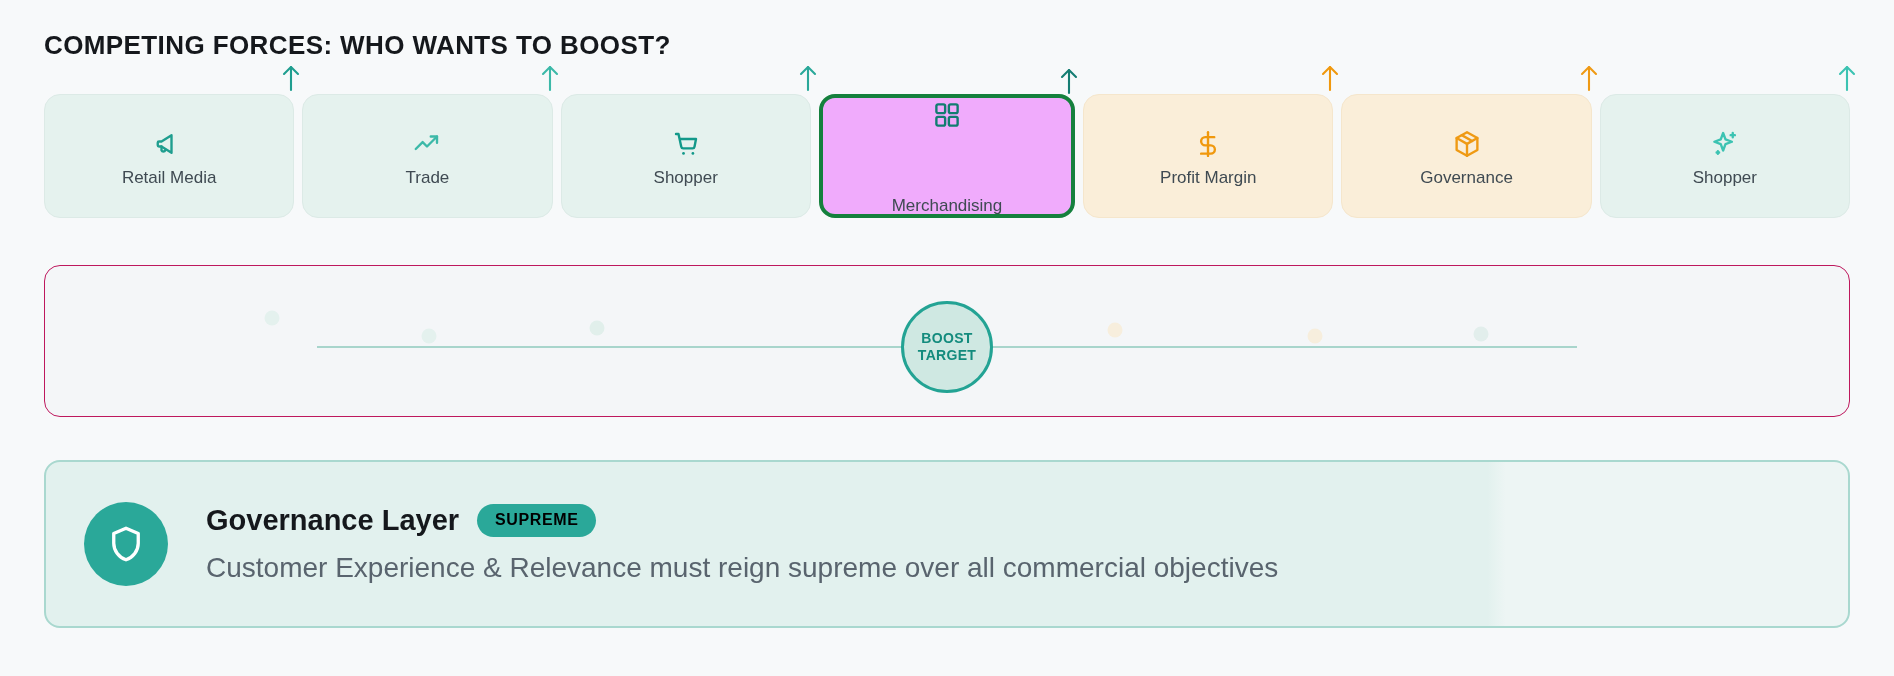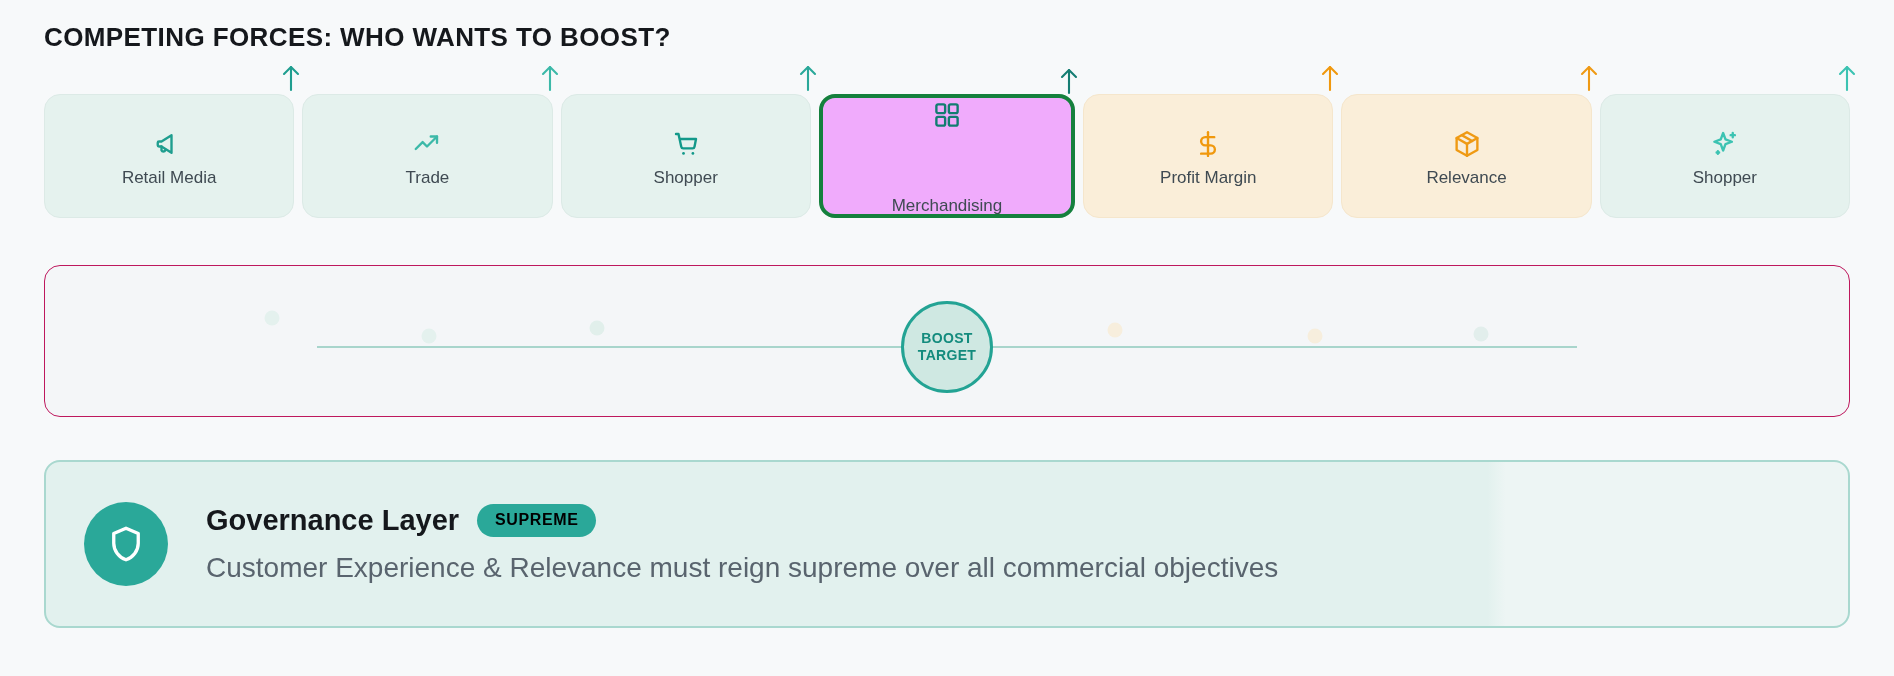--- a/index.html
+++ b/index.html
@@ -12,21 +12,21 @@
     background: #f7f9fa;
     font-family: "Liberation Sans", sans-serif;
     overflow: hidden;
     position: relative;
   }
 
   
   .page-title {
     position: absolute;
     left: 44px;
-    top: 22px;
+    top: 30px;
     font-size: 26px;
     font-weight: bold;
     letter-spacing: 0.4px;
     color: #15181c;
     white-space: nowrap;
   }
 
   
   .forces-row {
     position: absolute;
@@ -272,21 +272,21 @@
           <polyline points="4 10 11 3 18 10"></polyline>
         </svg></div>
       <div class="force-icon">
         <svg width="30" height="30" viewBox="0 0 24 24" fill="none" stroke="#ef9a14" stroke-width="1.9" stroke-linecap="round" stroke-linejoin="round">
           <path d="M12 2.6l8.3 4.6v9.6L12 21.4 3.7 16.8V7.2L12 2.6z"></path>
           <path d="M3.7 7.2L12 11.9l8.3-4.7"></path>
           <path d="M12 11.9v9.5"></path>
           <path d="M7.8 4.9l8.3 4.7"></path>
         </svg>
       </div>
-      <div class="force-label">Relevance</div>
+      <div class="force-label">Governance</div>
     </div>
     <div class="force-card green">
       <div class="force-arrow"><svg width="22" height="28" viewBox="0 0 22 28" fill="none" stroke="#3cc3b2" stroke-width="2.1" stroke-linecap="round" stroke-linejoin="round">
           <line x1="11" y1="26" x2="11" y2="3"></line>
           <polyline points="4 10 11 3 18 10"></polyline>
         </svg></div>
       <div class="force-icon">
         <svg width="30" height="30" viewBox="0 0 24 24" fill="none" stroke="#3cc3b2" stroke-width="1.9" stroke-linecap="round" stroke-linejoin="round">
           <path d="M10.5 3.2l1.9 5.1 5.1 1.9-5.1 1.9-1.9 5.1-1.9-5.1L3.5 10.2l5.1-1.9 1.9-5.1z"></path>
           <path d="M18.2 3.2v3.4M16.5 4.9h3.4"></path>

